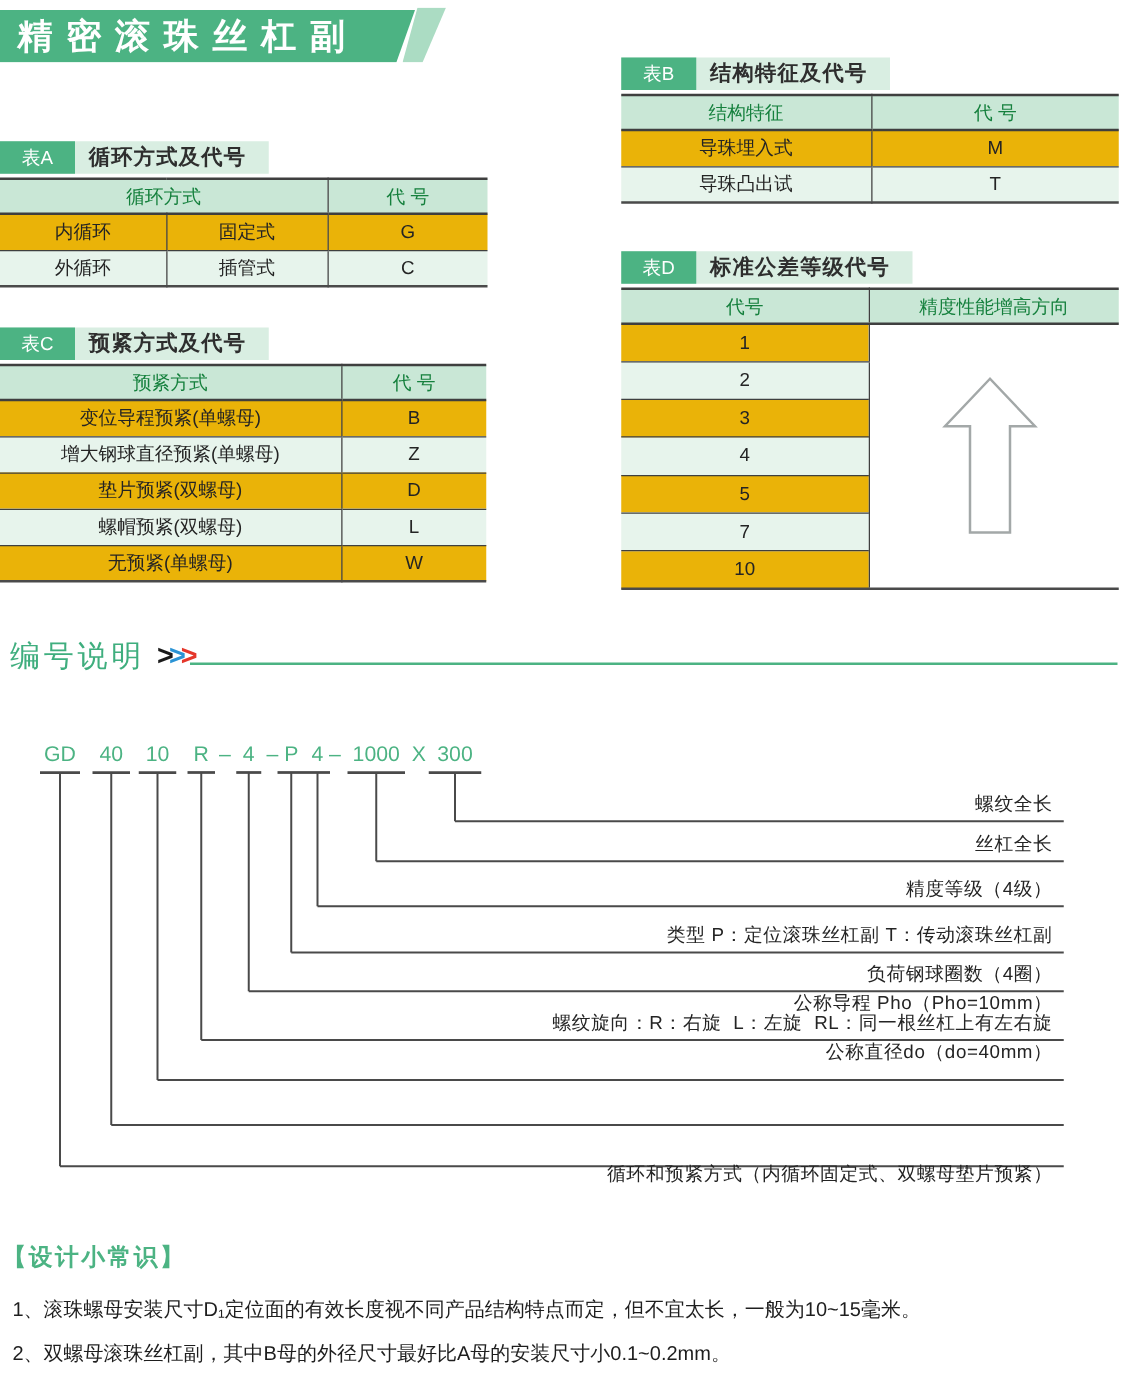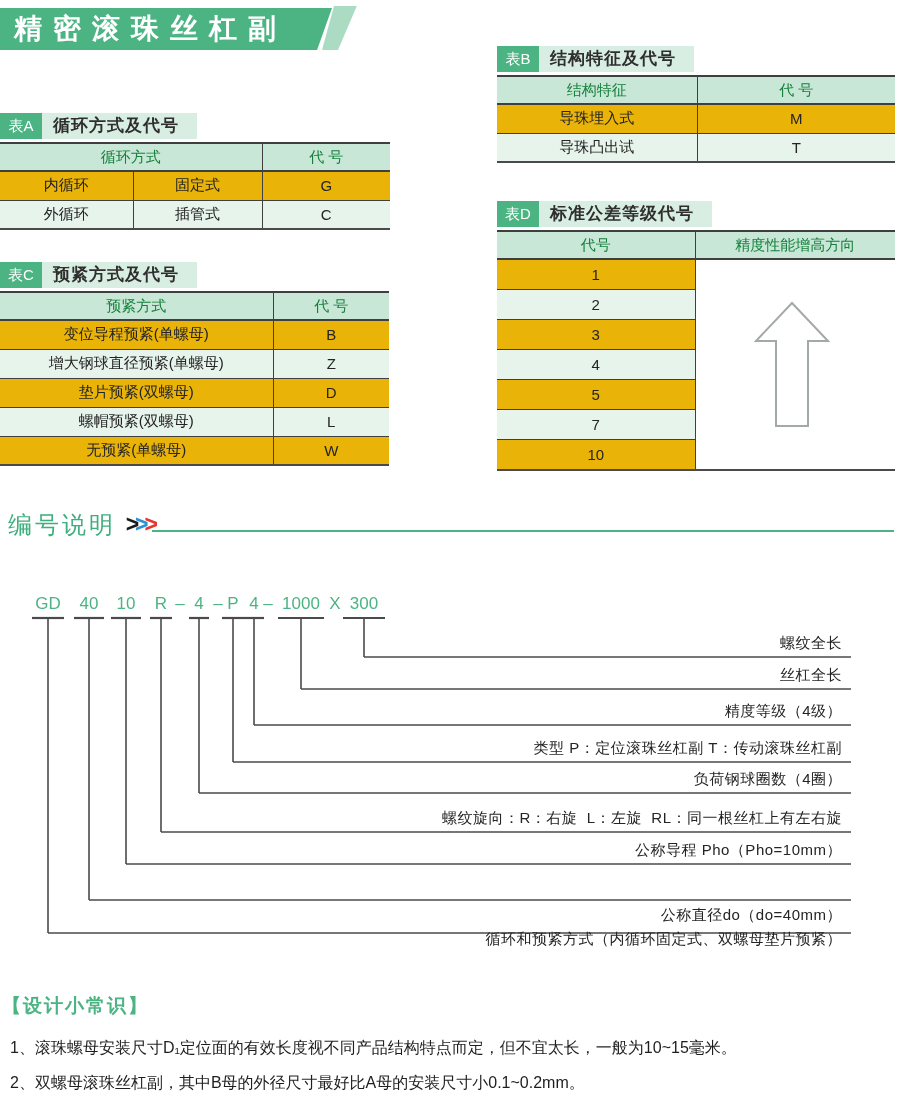--- a/index.html
+++ b/index.html
@@ -12,21 +12,21 @@
   .banner-main { position:absolute; left:0; top:8px; width:332px; height:42px;
     background:#4cb383; clip-path:polygon(0 0,100% 0,95.5% 100%,0 100%); }
   .banner-echo { position:absolute; left:320px; top:6px; width:40px; height:44px;
     background:#abdcc3; clip-path:polygon(35% 0,92% 0,45% 100%,5% 100%); }
   .banner-title { position:absolute; left:14px; top:8px; height:42px; line-height:42px;
     color:#ffffff; font-size:28px; font-weight:bold; letter-spacing:11px; white-space:nowrap; }
 
   
   .tbl-block { position:absolute; }
   .tbl-caption { display:inline-flex; align-items:stretch; background:#d9eee2; height:26px; }
-  .tbl-badge { background:#4cb383; color:#fff; font-size:15px; width:42px;
+  .tbl-badge { background:#4cb383; color:#fff; font-size:15px; width:60px;
     display:flex; align-items:center; justify-content:center; flex:0 0 auto; }
   .tbl-caption-text { font-size:17px; font-weight:bold; color:#2e2e2e; line-height:26px;
     padding:0 18px 0 11px; white-space:nowrap; letter-spacing:1px; }
   table { border-collapse:collapse; table-layout:fixed; margin-top:3px;
     border-top:2.5px solid #3f3f3f; border-bottom:2.5px solid #4a4a4a; }
   th { background:#c9e7d6; font-size:15px; font-weight:normal; color:#15803d;
     height:28px; text-align:center; border-bottom:2px solid #3f3f3f; }
   td { font-size:15px; text-align:center; height:29px;
     border-bottom:1.5px solid #3f3f3f; background:#eab308; }
   tr:last-child td { border-bottom:none; }
@@ -246,23 +246,23 @@
     <line x1="301" y1="618" x2="301" y2="689" stroke="#4a4a4a" stroke-width="1.6"></line>
     <line x1="301" y1="689" x2="851" y2="689" stroke="#4a4a4a" stroke-width="1.6"></line>
     <line x1="343" y1="618" x2="385" y2="618" stroke="#4a4a4a" stroke-width="2.2"></line>
     <line x1="364" y1="618" x2="364" y2="657" stroke="#4a4a4a" stroke-width="1.6"></line>
     <line x1="364" y1="657" x2="851" y2="657" stroke="#4a4a4a" stroke-width="1.6"></line>
   </svg>
 <div id="diagram">
     <div class="pn-token" style="left: 48px;">GD</div>
     <div class="pn-label" style="top: 930px;">循环和预紧方式（内循环固定式、双螺母垫片预紧）</div>
     <div class="pn-token" style="left: 89px;">40</div>
-    <div class="pn-label" style="top: 906px;">公称直径do（do=40mm）</div>
+    <div class="pn-label" style="top: 832px;">公称直径do（do=40mm）</div>
     <div class="pn-token" style="left: 126px;">10</div>
-    <div class="pn-label" style="top: 841px; text-align: center;">公称导程 Pho（Pho=10mm）</div>
+    <div class="pn-label" style="top: 793px; text-align: center;">公称导程 Pho（Pho=10mm）</div>
     <div class="pn-token" style="left: 161px;">R</div>
     <div class="pn-label" style="top: 809px;">螺纹旋向：R：右旋  L：左旋  RL：同一根丝杠上有左右旋</div>
     <div class="pn-token" style="left: 180px;">–</div>
     <div class="pn-token" style="left: 199px;">4</div>
     <div class="pn-label" style="top: 770px;">负荷钢球圈数（4圈）</div>
     <div class="pn-token" style="left: 218px;">–</div>
     <div class="pn-token" style="left: 233px;">P</div>
     <div class="pn-label" style="top: 739px;">类型 P：定位滚珠丝杠副 T：传动滚珠丝杠副</div>
     <div class="pn-token" style="left: 254px;">4</div>
     <div class="pn-label" style="top: 702px;">精度等级（4级）</div>

